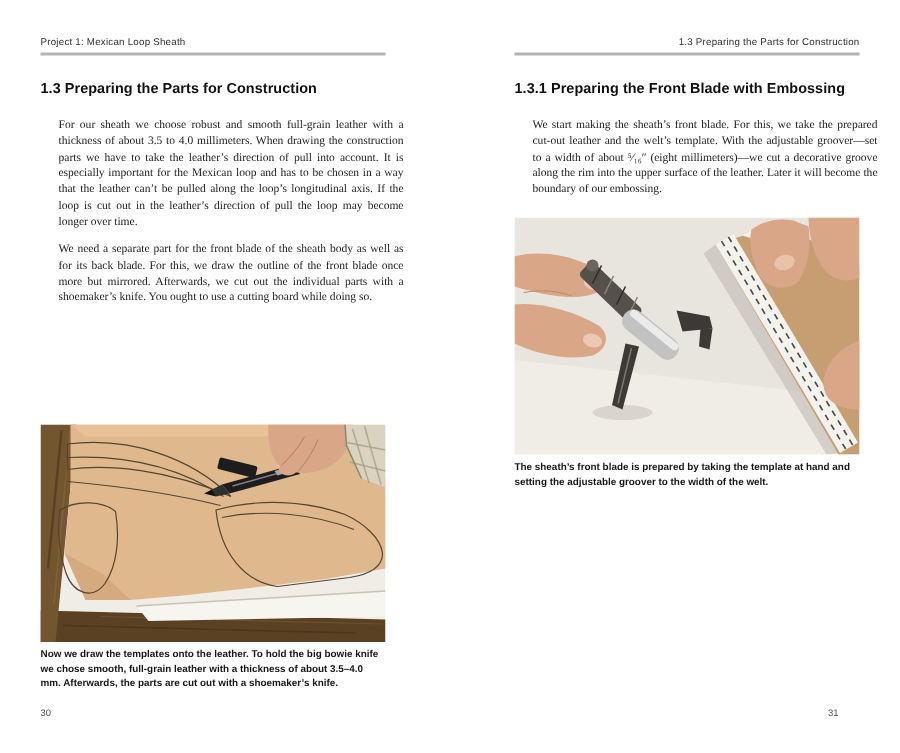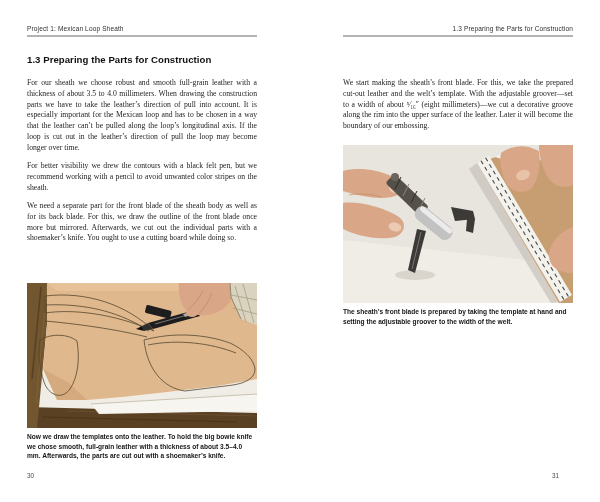--- a/index.html
+++ b/index.html
@@ -7,21 +7,21 @@
        font-family:"Liberation Sans",sans-serif;-webkit-font-smoothing:antialiased;}
   .page-col{position:absolute;top:0;width:230px;height:502px;text-decoration:underline;}
   #left-page{left:27px;}
   #right-page{left:343px;}
   .running-header{position:absolute;top:25px;left:0;width:230px;
        font-size:6.5px;letter-spacing:.15px;color:#2e2e2e;}
   .running-header.right{text-align:right;}
   .header-rule{position:absolute;top:35px;left:0;width:230px;height:2px;}
   .section-title{position:absolute;top:54px;left:0;width:230px;margin:0;
        font-size:9.6px;font-weight:bold;color:#101010;letter-spacing:.05px;}
-  .body-text{position:absolute;top:78px;left:0;width:230px;
+  .body-text{position:absolute;top:78px;left:12px;width:230px;
        font-family:"Liberation Serif",serif;font-size:7.7px;line-height:10.8px;
        color:#1c1c1c;text-align:justify;}
   .body-text p{margin:0 0 7.5px 0;}
   .photo{position:absolute;left:0;width:230px;margin:0;padding:0;display:block;}
   #left-photo{top:283px;height:145px;}
   #right-photo{top:145px;height:158px;}
   .photo svg{display:block;width:100%;height:100%;}
   .caption{position:absolute;left:0;width:230px;margin:0;
        font-size:6.6px;font-weight:bold;line-height:9.6px;color:#161616;}
   #left-caption{top:432px;}
@@ -32,21 +32,20 @@
 </head>
 <body>
 
 <div class="page-col" id="left-page">
   <div class="running-header">Project 1: Mexican Loop Sheath</div>
   <div class="header-rule" style="background:#b3b3b3"></div>
   <h1 class="section-title">1.3 Preparing the Parts for Construction</h1>
 
   <div class="body-text">
     <p>For our sheath we choose robust and smooth full-grain leather with a thickness of about 3.5 to 4.0 millimeters. When drawing the construction parts we have to take the leather’s direction of pull into account. It is especially important for the Mexican loop and has to be chosen in a way that the leather can’t be pulled along the loop’s longitudinal axis. If the loop is cut out in the leather’s direction of pull the loop may become longer over time.</p>
-    <p>For better visibility we drew the contours with a black felt pen, but we recommend working with a pencil to avoid unwanted color stripes on the sheath.</p>
     <p>We need a separate part for the front blade of the sheath body as well as for its back blade. For this, we draw the outline of the front blade once more but mirrored. Afterwards, we cut out the individual parts with a shoemaker’s knife. You ought to use a cutting board while doing so.</p>
   </div>
 
   <figure class="photo" id="left-photo">
     <svg viewBox="0 0 230 145" preserveAspectRatio="none">
 
       <rect x="0" y="0" width="230" height="145" fill="#f0ede7"></rect>
 
       <polygon points="0,124 230,130 230,145 0,145" fill="#5a4124"></polygon>
       <line x1="15" y1="134" x2="210" y2="139" stroke="#3c2a16" stroke-width="1" opacity="0.55"></line>
@@ -102,20 +101,21 @@
     </svg>
   </figure>
 
   <p class="caption" id="left-caption">Now we draw the templates onto the leather. To hold the big bowie knife we chose smooth, full-grain leather with a thickness of about 3.5–4.0 mm. Afterwards, the parts are cut out with a shoemaker’s knife.</p>
   <div class="folio">30</div>
 </div>
 
 <div class="page-col" id="right-page">
   <div class="running-header right">1.3 Preparing the Parts for Construction</div>
   <div class="header-rule" style="background:#b3b3b3"></div>
+  <h1 class="section-title">1.3.1 Preparing the Front Blade with Embossing</h1>
 
   <div class="body-text">
     <p>We start making the sheath’s front blade. For this, we take the prepared cut-out leather and the welt’s template. With the adjustable groover—set to a width of about ⁵⁄₁₆″ (eight millimeters)—we cut a decorative groove along the rim into the upper surface of the leather. Later it will become the boundary of our embossing.</p>
   </div>
 
   <figure class="photo" id="right-photo">
     <svg viewBox="0 0 230 158" preserveAspectRatio="none">
 
       <rect x="0" y="0" width="230" height="158" fill="#e8e5df"></rect>
       <polygon points="0,95 230,120 230,158 0,158" fill="#f1efe9" opacity="0.8"></polygon>

